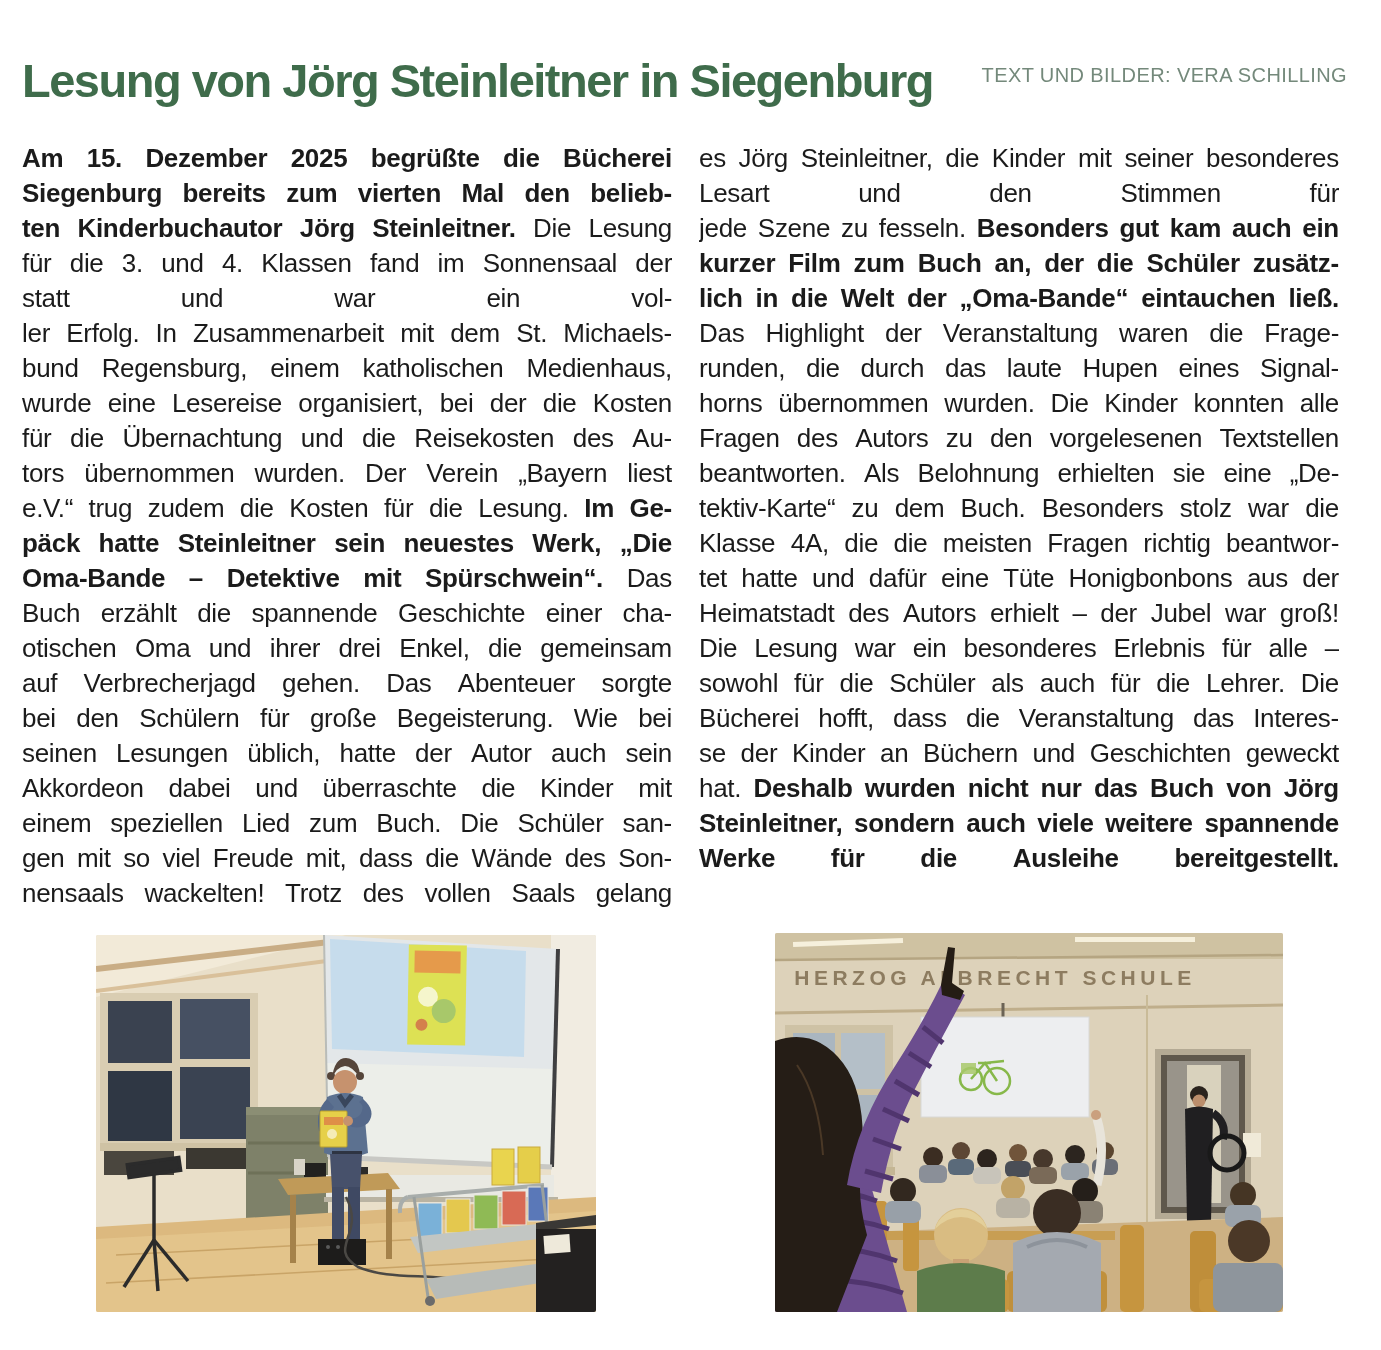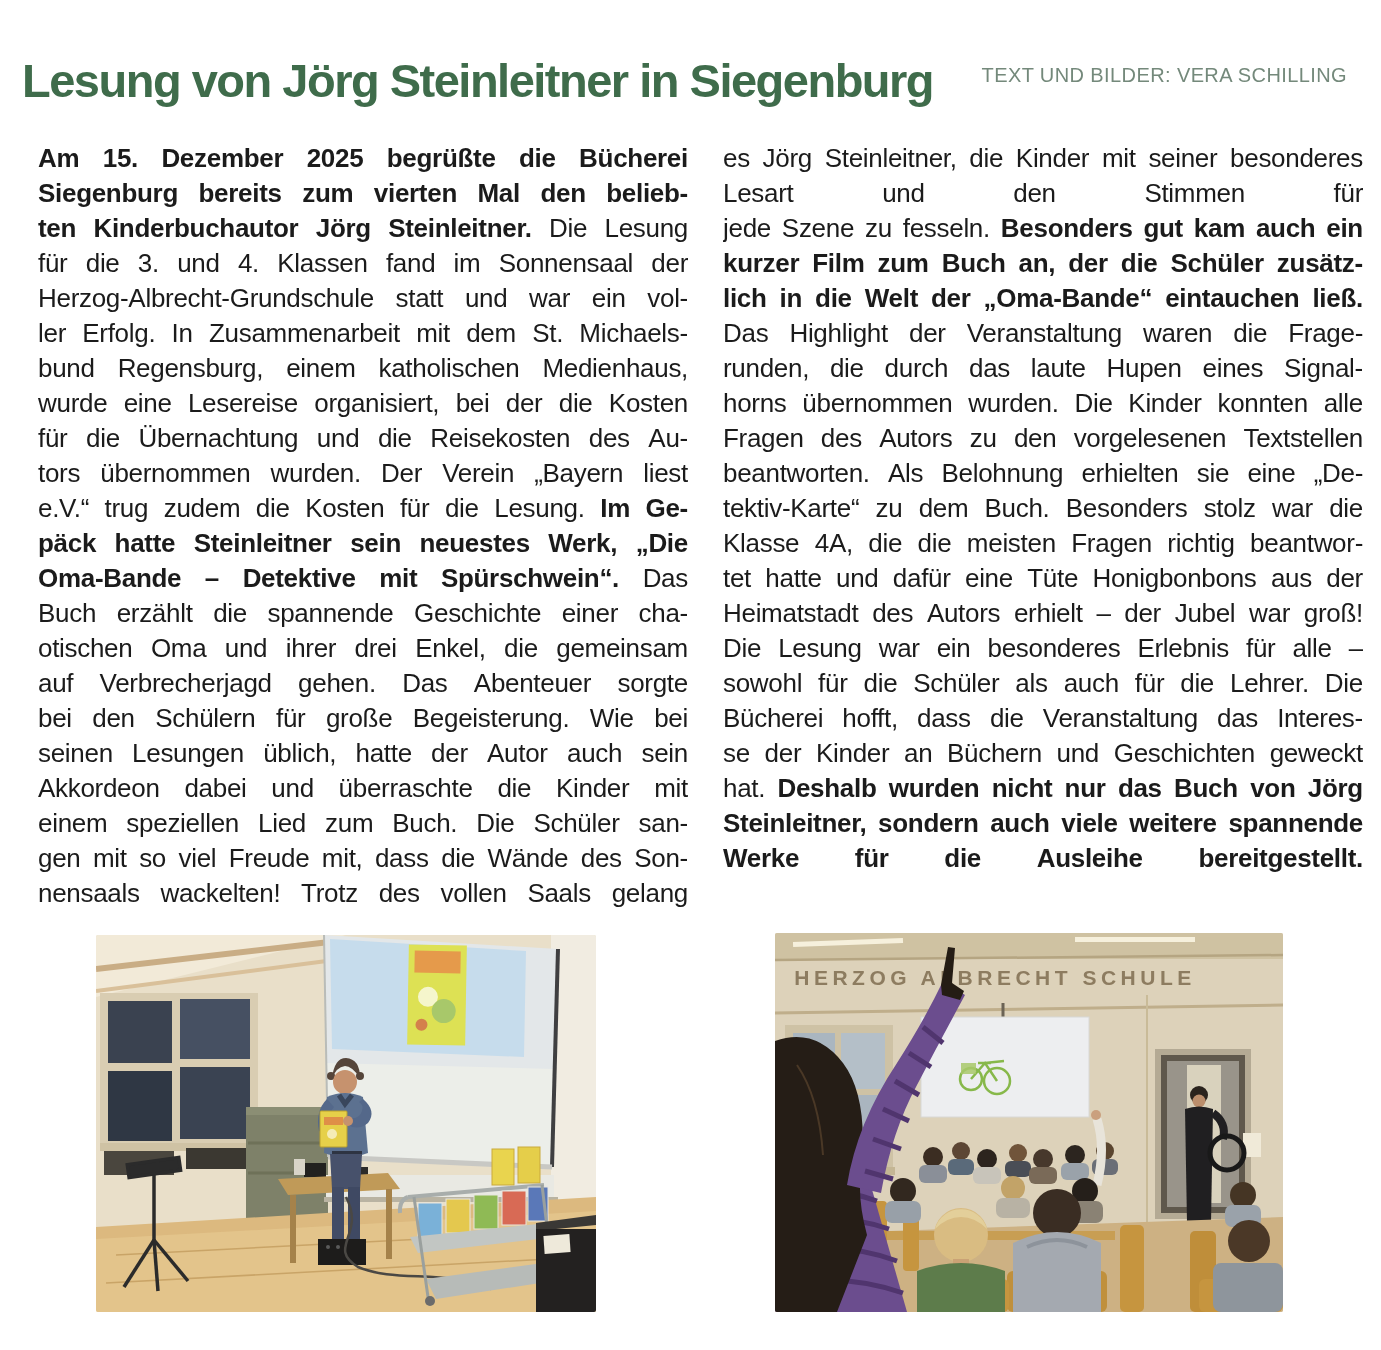--- a/index.html
+++ b/index.html
@@ -7,21 +7,21 @@
         font-family:"Liberation Sans",sans-serif;overflow:hidden;border-radius:15px;}
 
   .title{position:absolute;left:22px;top:22px;font-size:47px;font-weight:bold;
          letter-spacing:-1.5px;color:var(--title-green,#3f6c4b);white-space:nowrap;}
   .credit{position:absolute;right:34px;top:64px;font-size:20px;letter-spacing:.4px;
           color:var(--credit-green,#74897b);white-space:nowrap;text-align:center;}
   .subtitle{position:absolute;left:22px;top:96px;font-size:29px;font-weight:bold;
             letter-spacing:-.5px;color:var(--subtitle-gray,#3b3b3d);}
 
   .columns{position:absolute;left:22px;top:141px;display:grid;
-           grid-template-columns:650px 640px;column-gap:35px;margin-left:16px;}
+           grid-template-columns:650px 640px;column-gap:27px;}
   .col{overflow:hidden;}
   .tl{display:flex;justify-content:space-between;line-height:35px;font-size:26px;
       letter-spacing:-.3px;color:var(--body-text,#1b1b1b);white-space:nowrap;}
   .tl-left{justify-content:space-between;column-gap:7px;}
   .b{font-weight:bold;}
 
   figure{margin:0;}
   .photo{position:absolute;border-radius:2px;overflow:hidden;}
   .photo-left{left:96px;top:935px;width:500px;height:377px;}
   .photo-right{left:775px;top:933px;width:508px;height:379px;}
@@ -69,21 +69,20 @@
           <span>3.</span>
           <span>und</span>
           <span>4.</span>
           <span>Klassen</span>
           <span>fand</span>
           <span>im</span>
           <span>Sonnensaal</span>
           <span>der</span>
         </div>
         <div class="tl">
-          <span>Herzog-Albrecht-Grundschule</span>
           <span>statt</span>
           <span>und</span>
           <span>war</span>
           <span>ein</span>
           <span>vol-</span>
         </div>
         <div class="tl">
           <span>ler</span>
           <span>Erfolg.</span>
           <span>In</span>

